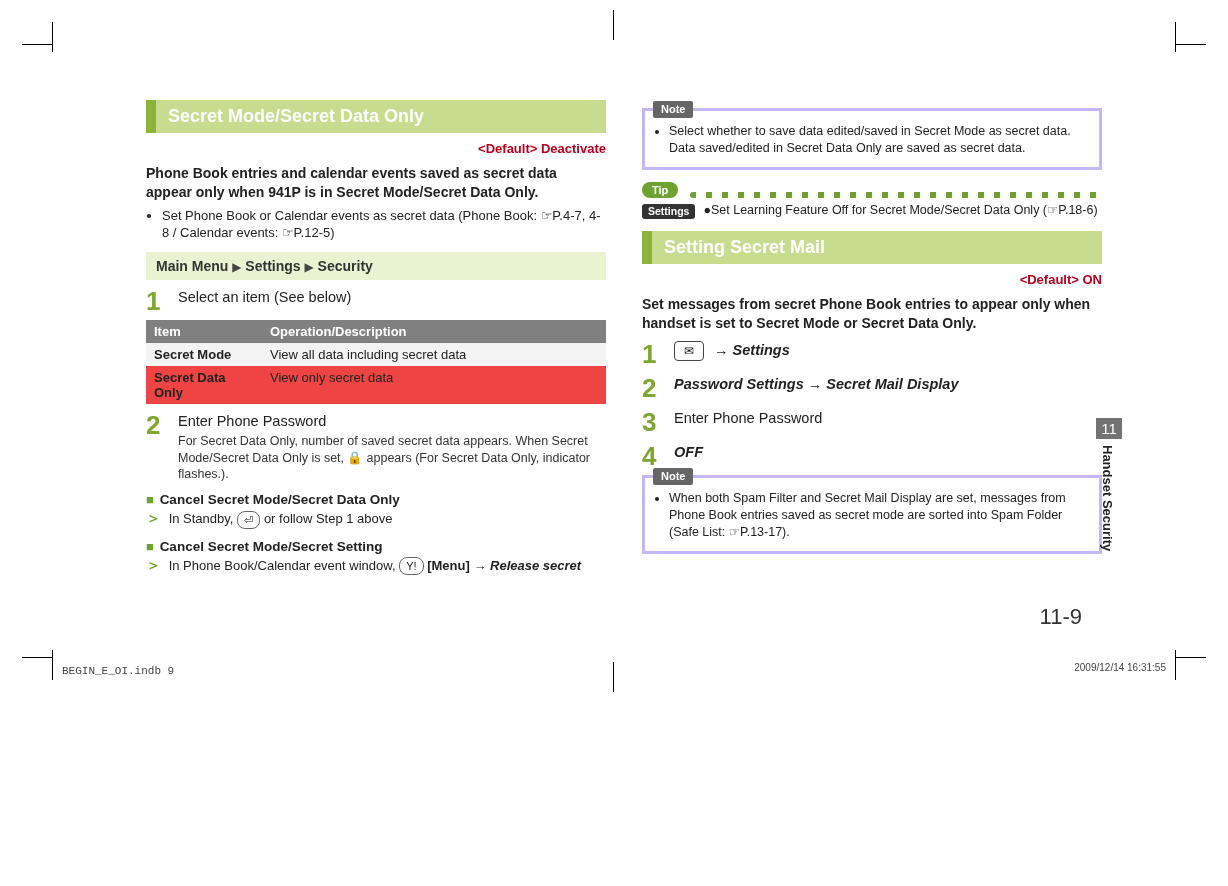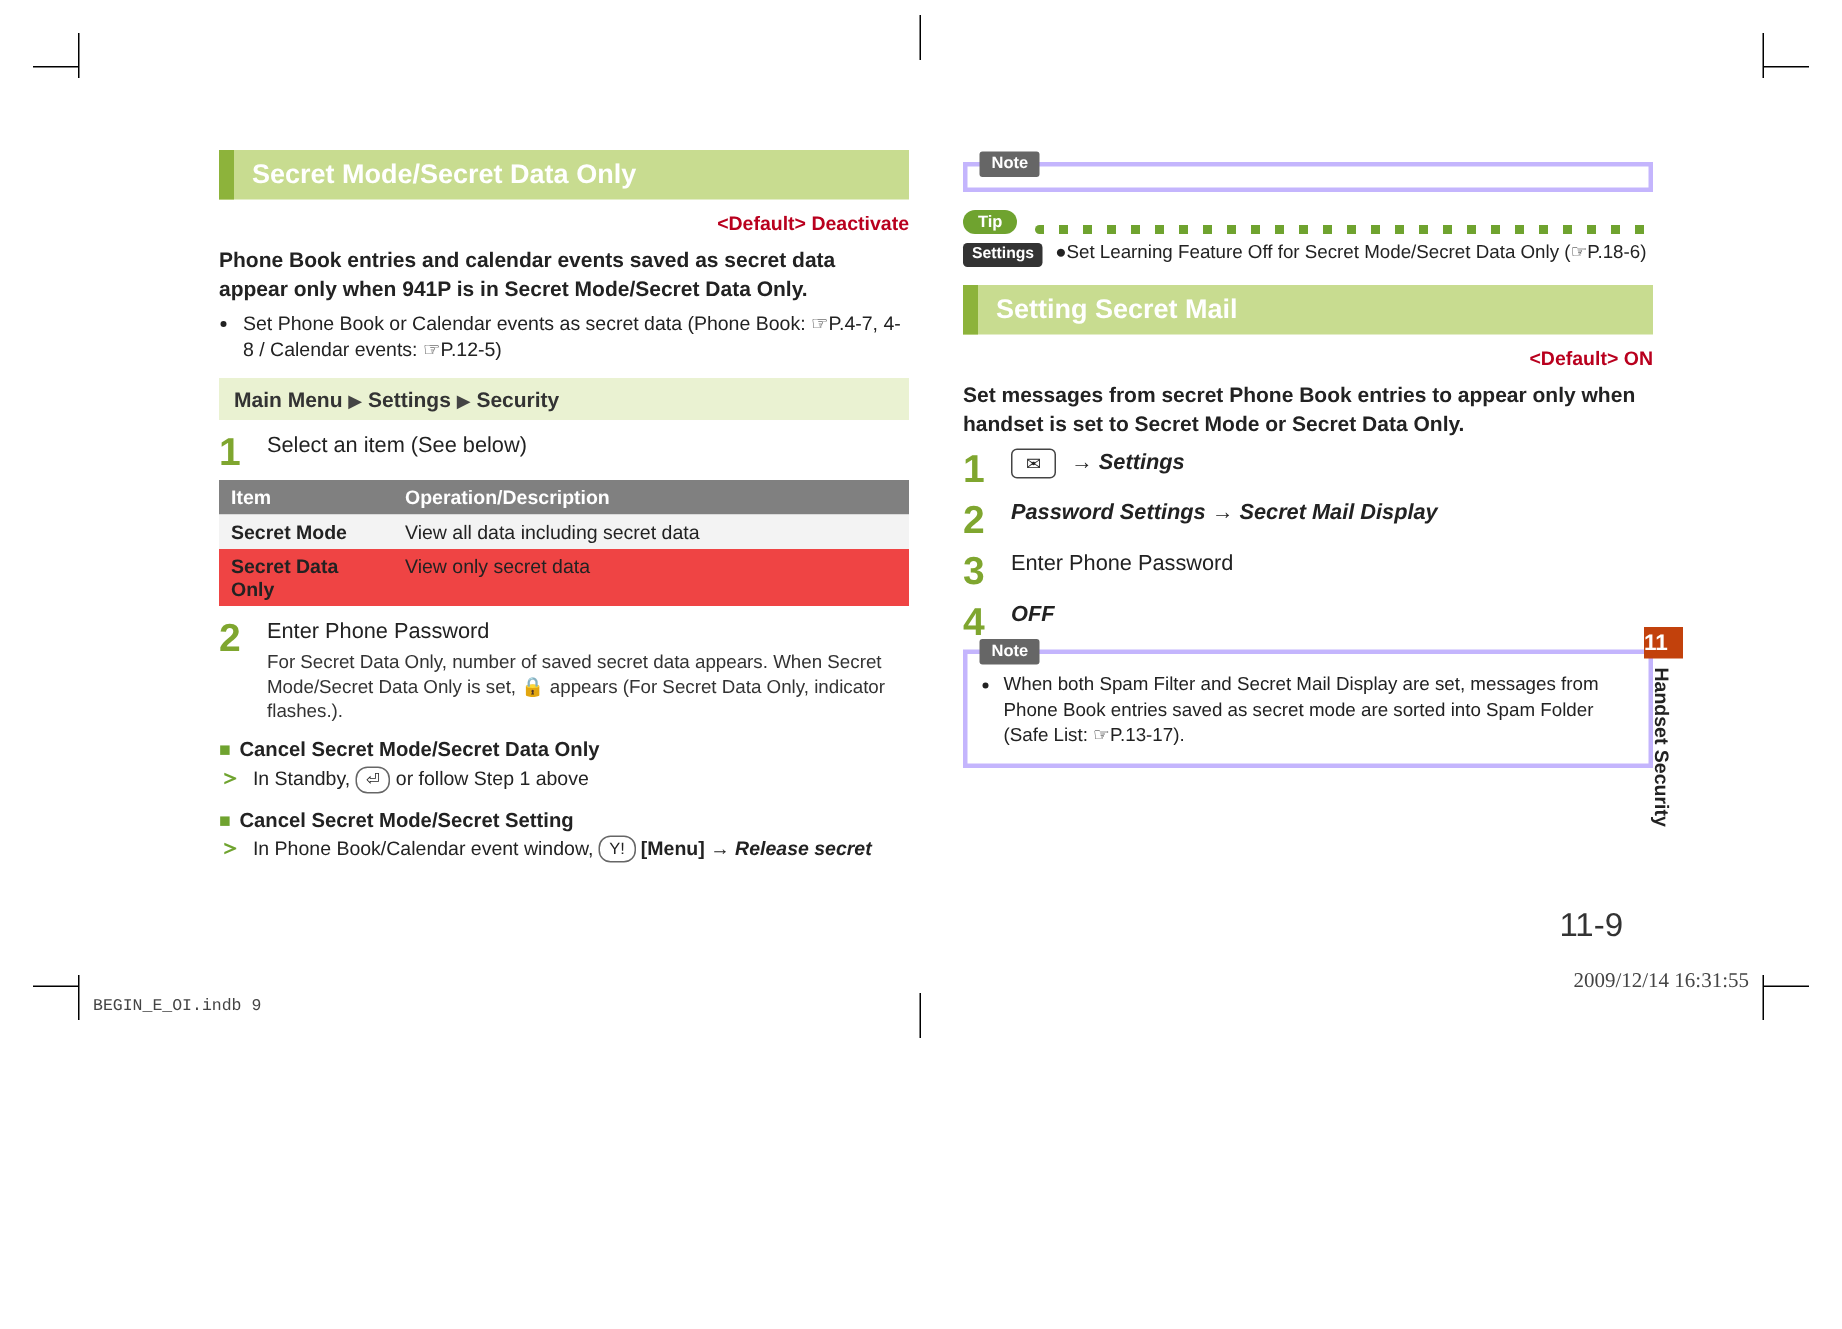--- a/index.html
+++ b/index.html
@@ -159,22 +159,22 @@
     background:#333; color:#fff; font-size:10.5px; font-weight:bold;
     padding:1px 6px; border-radius:3px; flex-shrink:0; margin-top:2px;
   }
 
   .side-tab {
     position:absolute;
     right:106px; top:418px;
     width:26px;
   }
   .side-tab-num {
-    background:#c2410c; color:#fff; font-weight:bold; font-size:15px;
-    padding:2px 0;
+    background:#737373; color:#fff; font-weight:normal; font-size:15px;
+    text-align:center; padding:2px 0;
   }
   .side-tab-text {
     writing-mode:vertical-rl;
     font-size:13px; font-weight:bold;
     text-align:center; padding:6px 4px 10px;
     color:#222;
   }
 
   .page-num {
     position:absolute;
@@ -185,24 +185,24 @@
 
   .footer-left {
     position:absolute;
     left:62px; bottom:25px;
     font-size:11px;
     color:#444;
     font-family:"Courier New",monospace;
   }
   .footer-right {
     position:absolute;
-    right:62px; bottom:39px;
-    font-size:14px;
+    right:62px; bottom:29px;
+    font-size:10px;
     color:#444;
-    font-family:Liberation Serif, serif;
+    font-family:Liberation Sans, sans-serif;
   }
   .triangle-right { font-size:12px; vertical-align:0; }
 </style>
 </head>
 <body>
 
 <div class="page">
 
   <div class="crop-mark cm-h cm-tl-h"></div>
   <div class="crop-mark cm-v cm-tl-v"></div>
@@ -283,20 +283,23 @@
         <span class="key-btn">Y!</span>
         <b>[Menu]</b>
         <span> → </span>
         <b><i>Release secret</i></b>
       </div>
     </div>
 
     <div class="column">
       <div class="note-box" style="margin-top:8px;">
         <div class="note-label">Note</div>
+        <ul>
+          <li>Select whether to save data edited/saved in Secret Mode as secret data. Data saved/edited in Secret Data Only are saved as secret data.</li>
+        </ul>
       </div>
 
       <div class="tip-row">
         <div class="tip-badge">Tip</div>
         <div class="tip-dots"></div>
       </div>
       <div class="settings-row">
         <div class="settings-badge">Settings</div>
         <div>●Set Learning Feature Off for Secret Mode/Secret Data Only (☞P.18-6)</div>
       </div>

